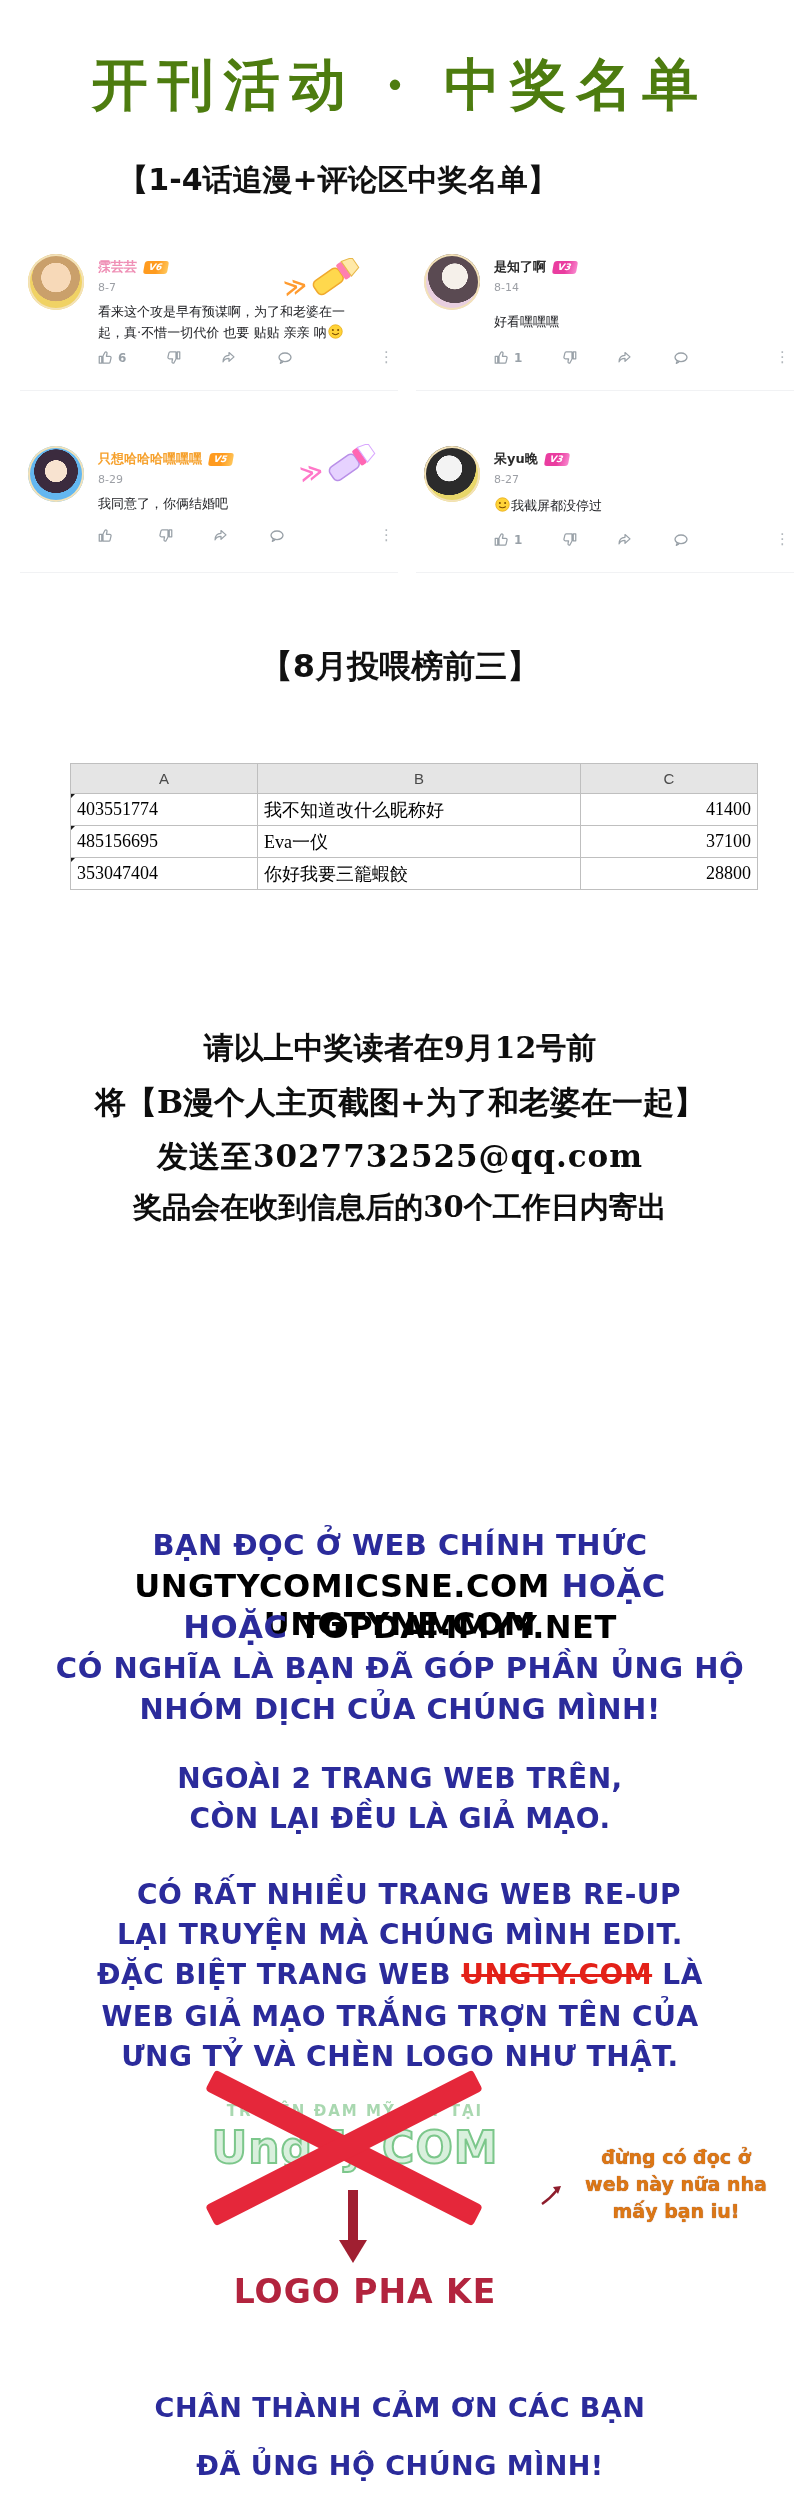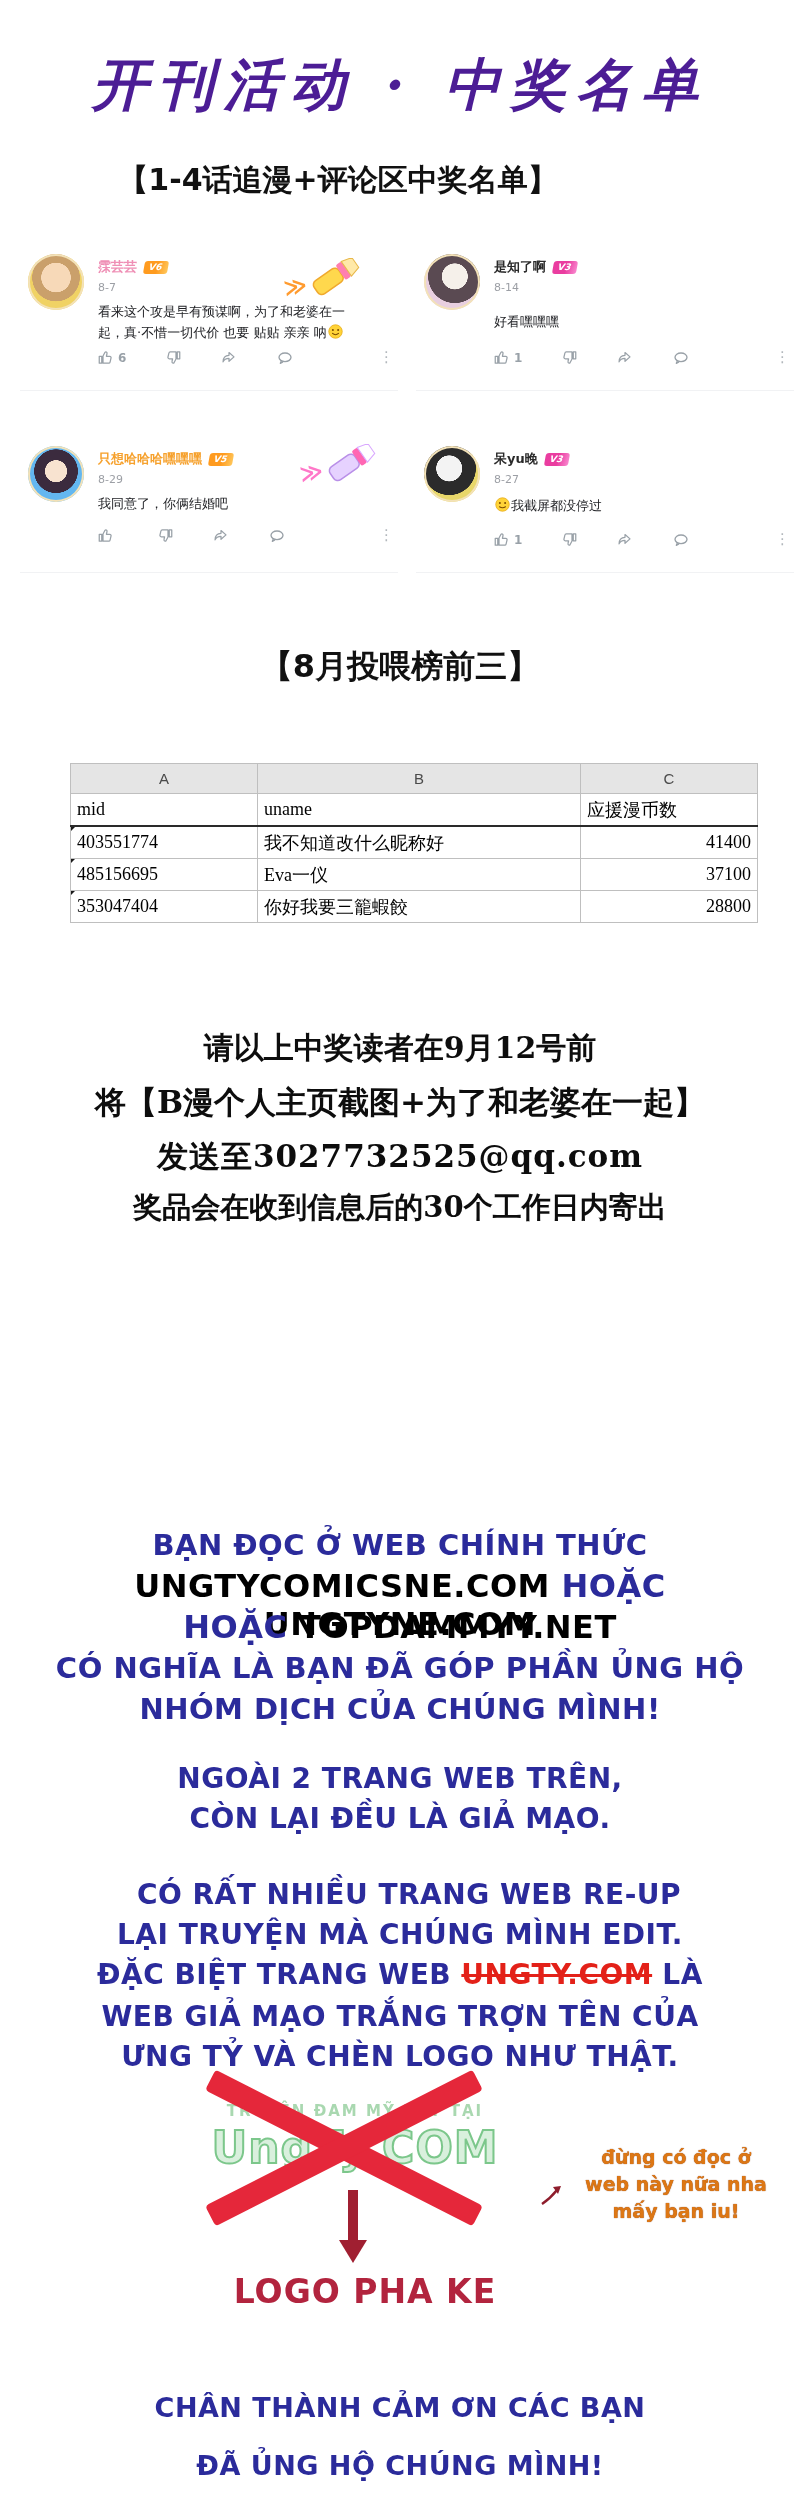--- a/index.html
+++ b/index.html
@@ -2,21 +2,21 @@
 <html><head>
 <meta charset="utf-8">
 <style>
   html,body{margin:0;padding:0;background:#fff;}
   .page{position:relative;width:800px;height:2511px;background:#ffffff;overflow:hidden;
         font-family:"DejaVu Sans","Liberation Sans",sans-serif;}
   .abs{position:absolute;}
 
   
   .main-title{top:48px;left:0;width:800px;text-align:center;font-size:56px;font-weight:bold;
-              letter-spacing:10px;color:#4c1d95;font-family:"DejaVu Serif","DejaVu Sans",serif;font-style:italic;}
+              letter-spacing:10px;color:#4d7c0f;font-family:"DejaVu Serif","DejaVu Sans",serif;}
   .sub-title{top:160px;left:0;width:676px;text-align:center;font-size:30px;font-weight:bold;color:#111;}
   .section-title{top:645px;left:0;width:800px;text-align:center;font-size:32px;font-weight:bold;color:#111;}
 
   
   .comment{position:absolute;width:378px;height:140px;border-bottom:1px solid #f1f2f4;}
   .avatar{position:absolute;left:8px;top:4px;width:56px;height:56px;border-radius:50%;box-shadow:0 0 0 2px #f3e2b8 inset;}
   .av1{background:radial-gradient(circle at 50% 42%,#f7d9b8 0 34%,#caa06b 35% 55%,#f0d264 56% 78%,#caa43c 100%);}
   .av2{background:radial-gradient(circle at 55% 40%,#f5f0ea 0 28%,#5a4a52 29% 58%,#e8cfe0 59% 100%);}
   .av3{background:radial-gradient(circle at 50% 45%,#f8e3d0 0 26%,#3b2b3e 27% 52%,#63b7f0 53% 100%);}
   .av4{background:radial-gradient(circle at 45% 40%,#f3f3f3 0 28%,#2b2b2b 29% 58%,#e8d76a 59% 100%);}
@@ -266,25 +266,20 @@
         <col style="width:187px;">
         <col style="width:323px;">
         <col style="width:177px;">
       </colgroup>
     <tbody>
         <tr class="letters">
       <td>A</td>
       <td>B</td>
       <td>C</td>
     </tr>
-    <tr class="fieldrow">
-      <td>mid</td>
-      <td>uname</td>
-      <td>应援漫币数</td>
-    </tr>
     <tr>
       <td class="mark">403551774</td>
       <td>我不知道改什么昵称好</td>
       <td class="num">41400</td>
     </tr>
     <tr>
       <td class="mark">485156695</td>
       <td>Eva一仪</td>
       <td class="num">37100</td>
     </tr>

